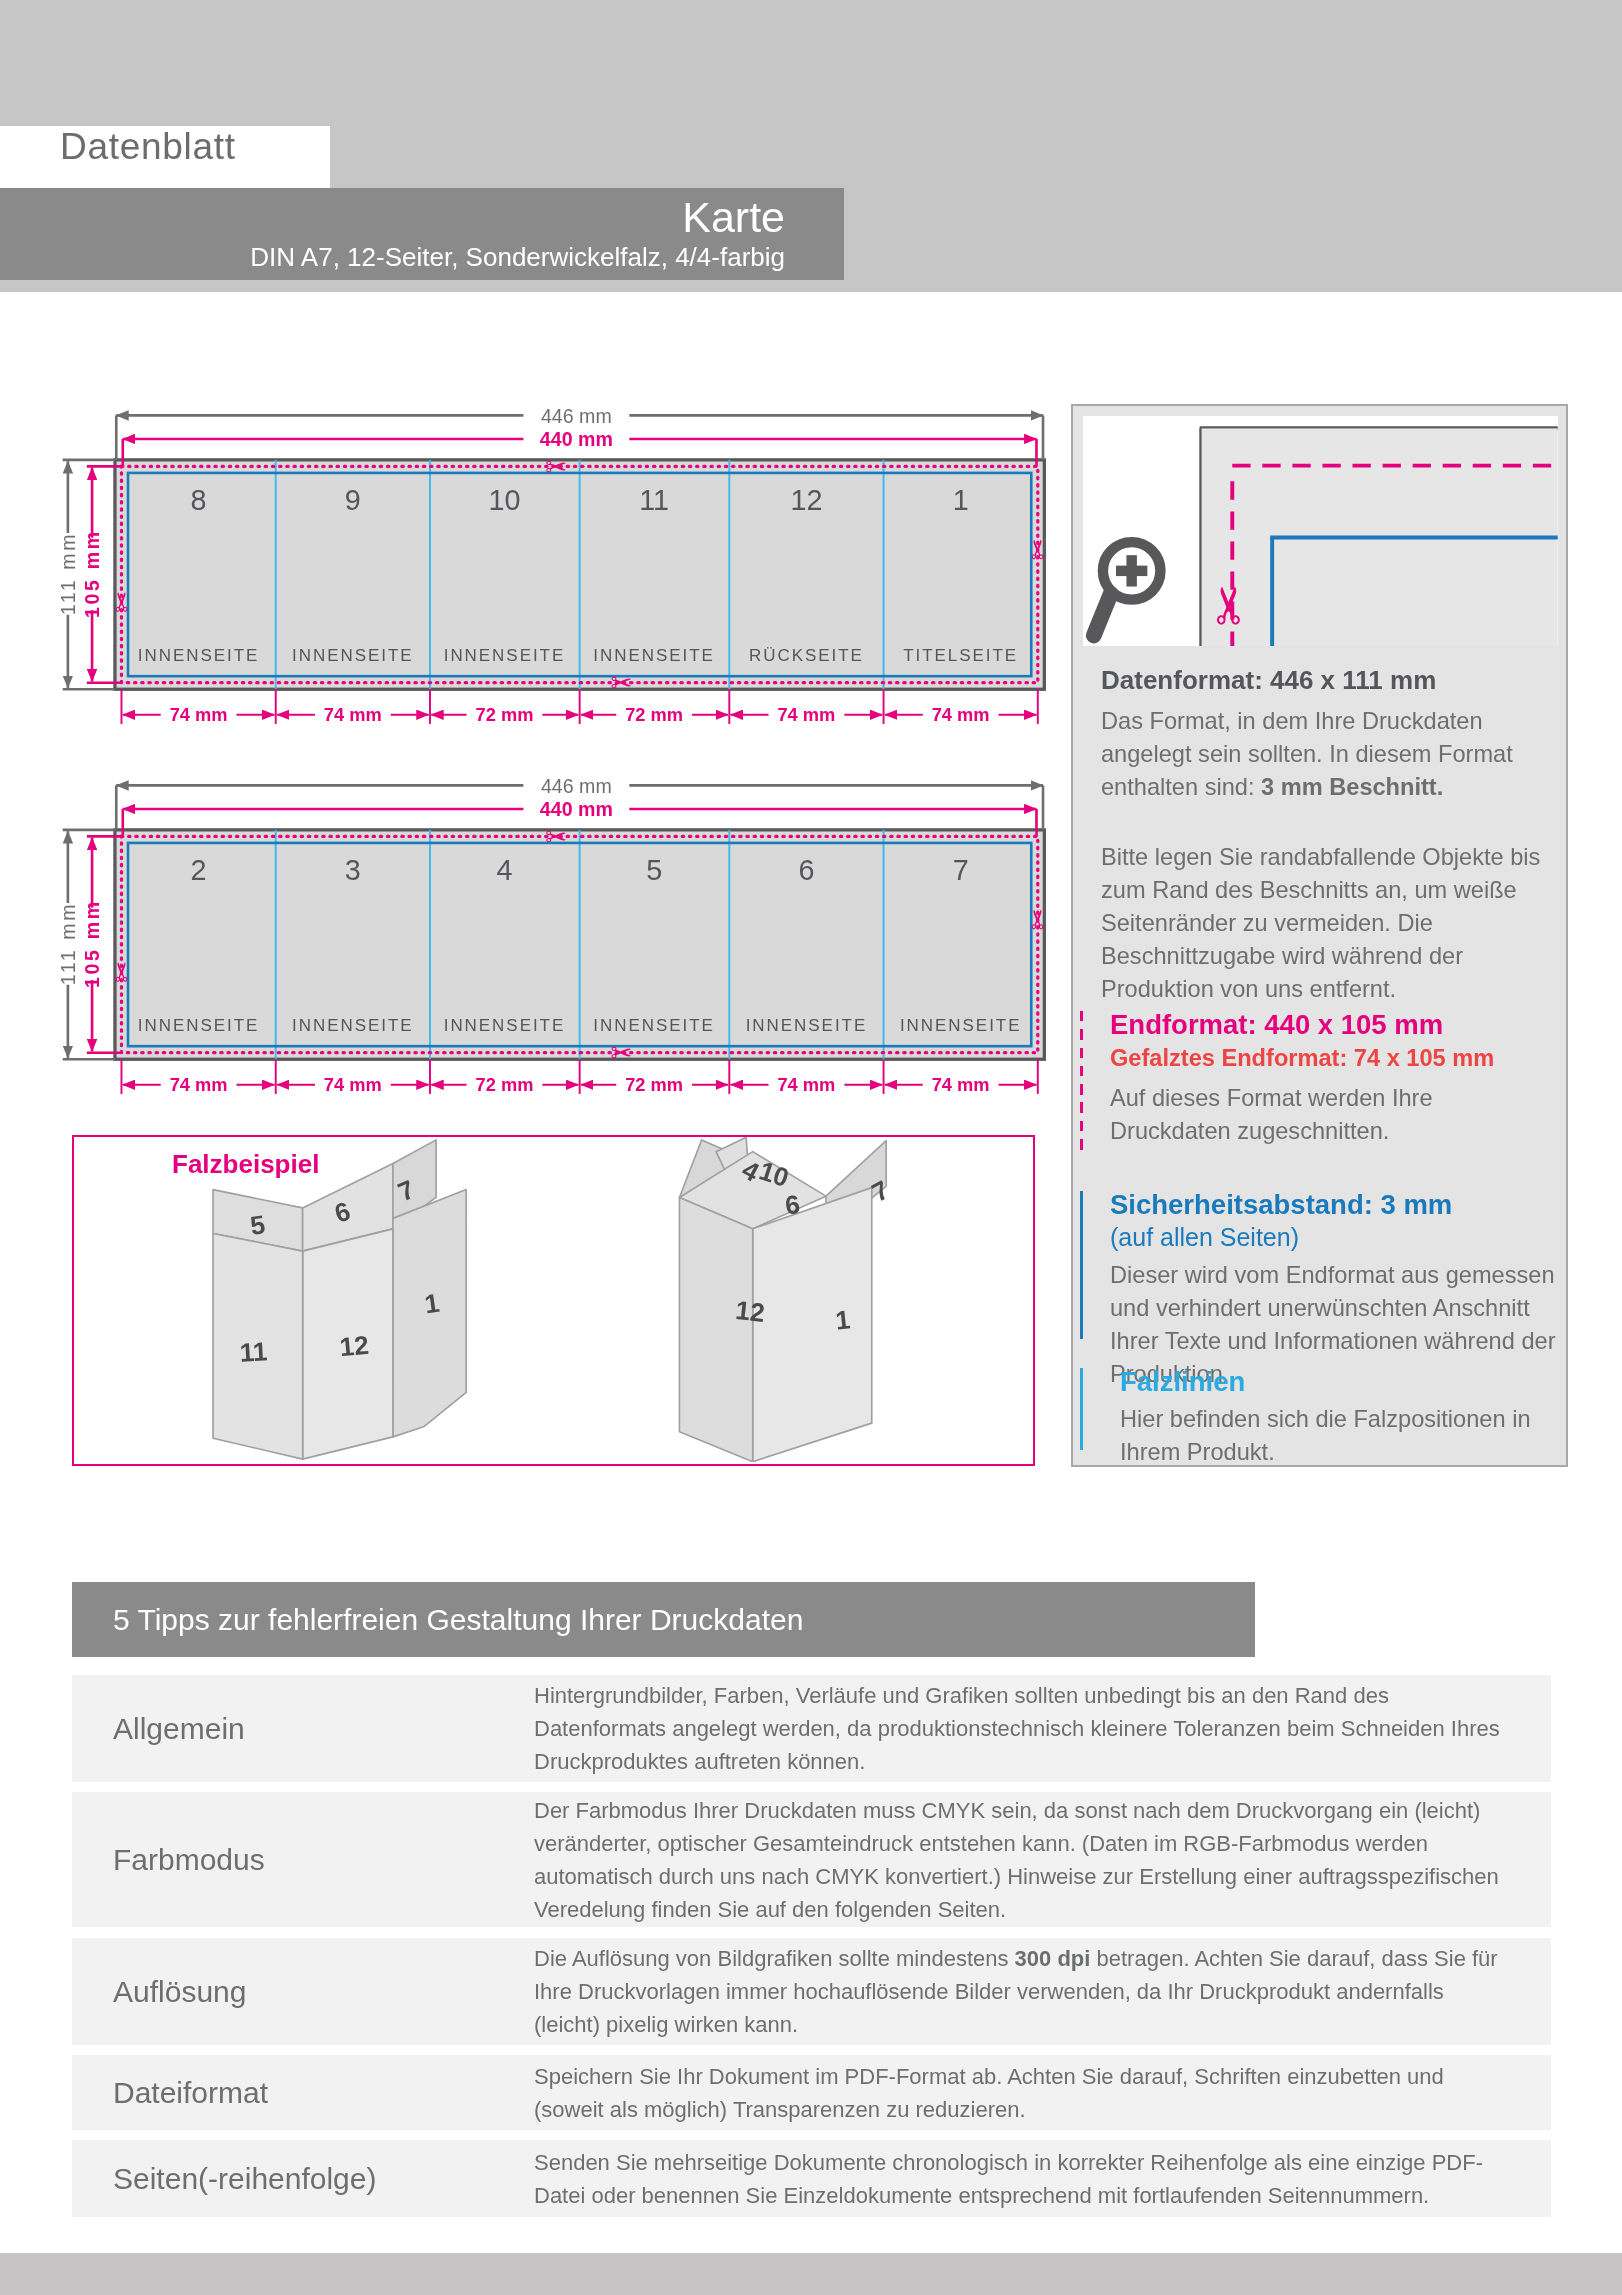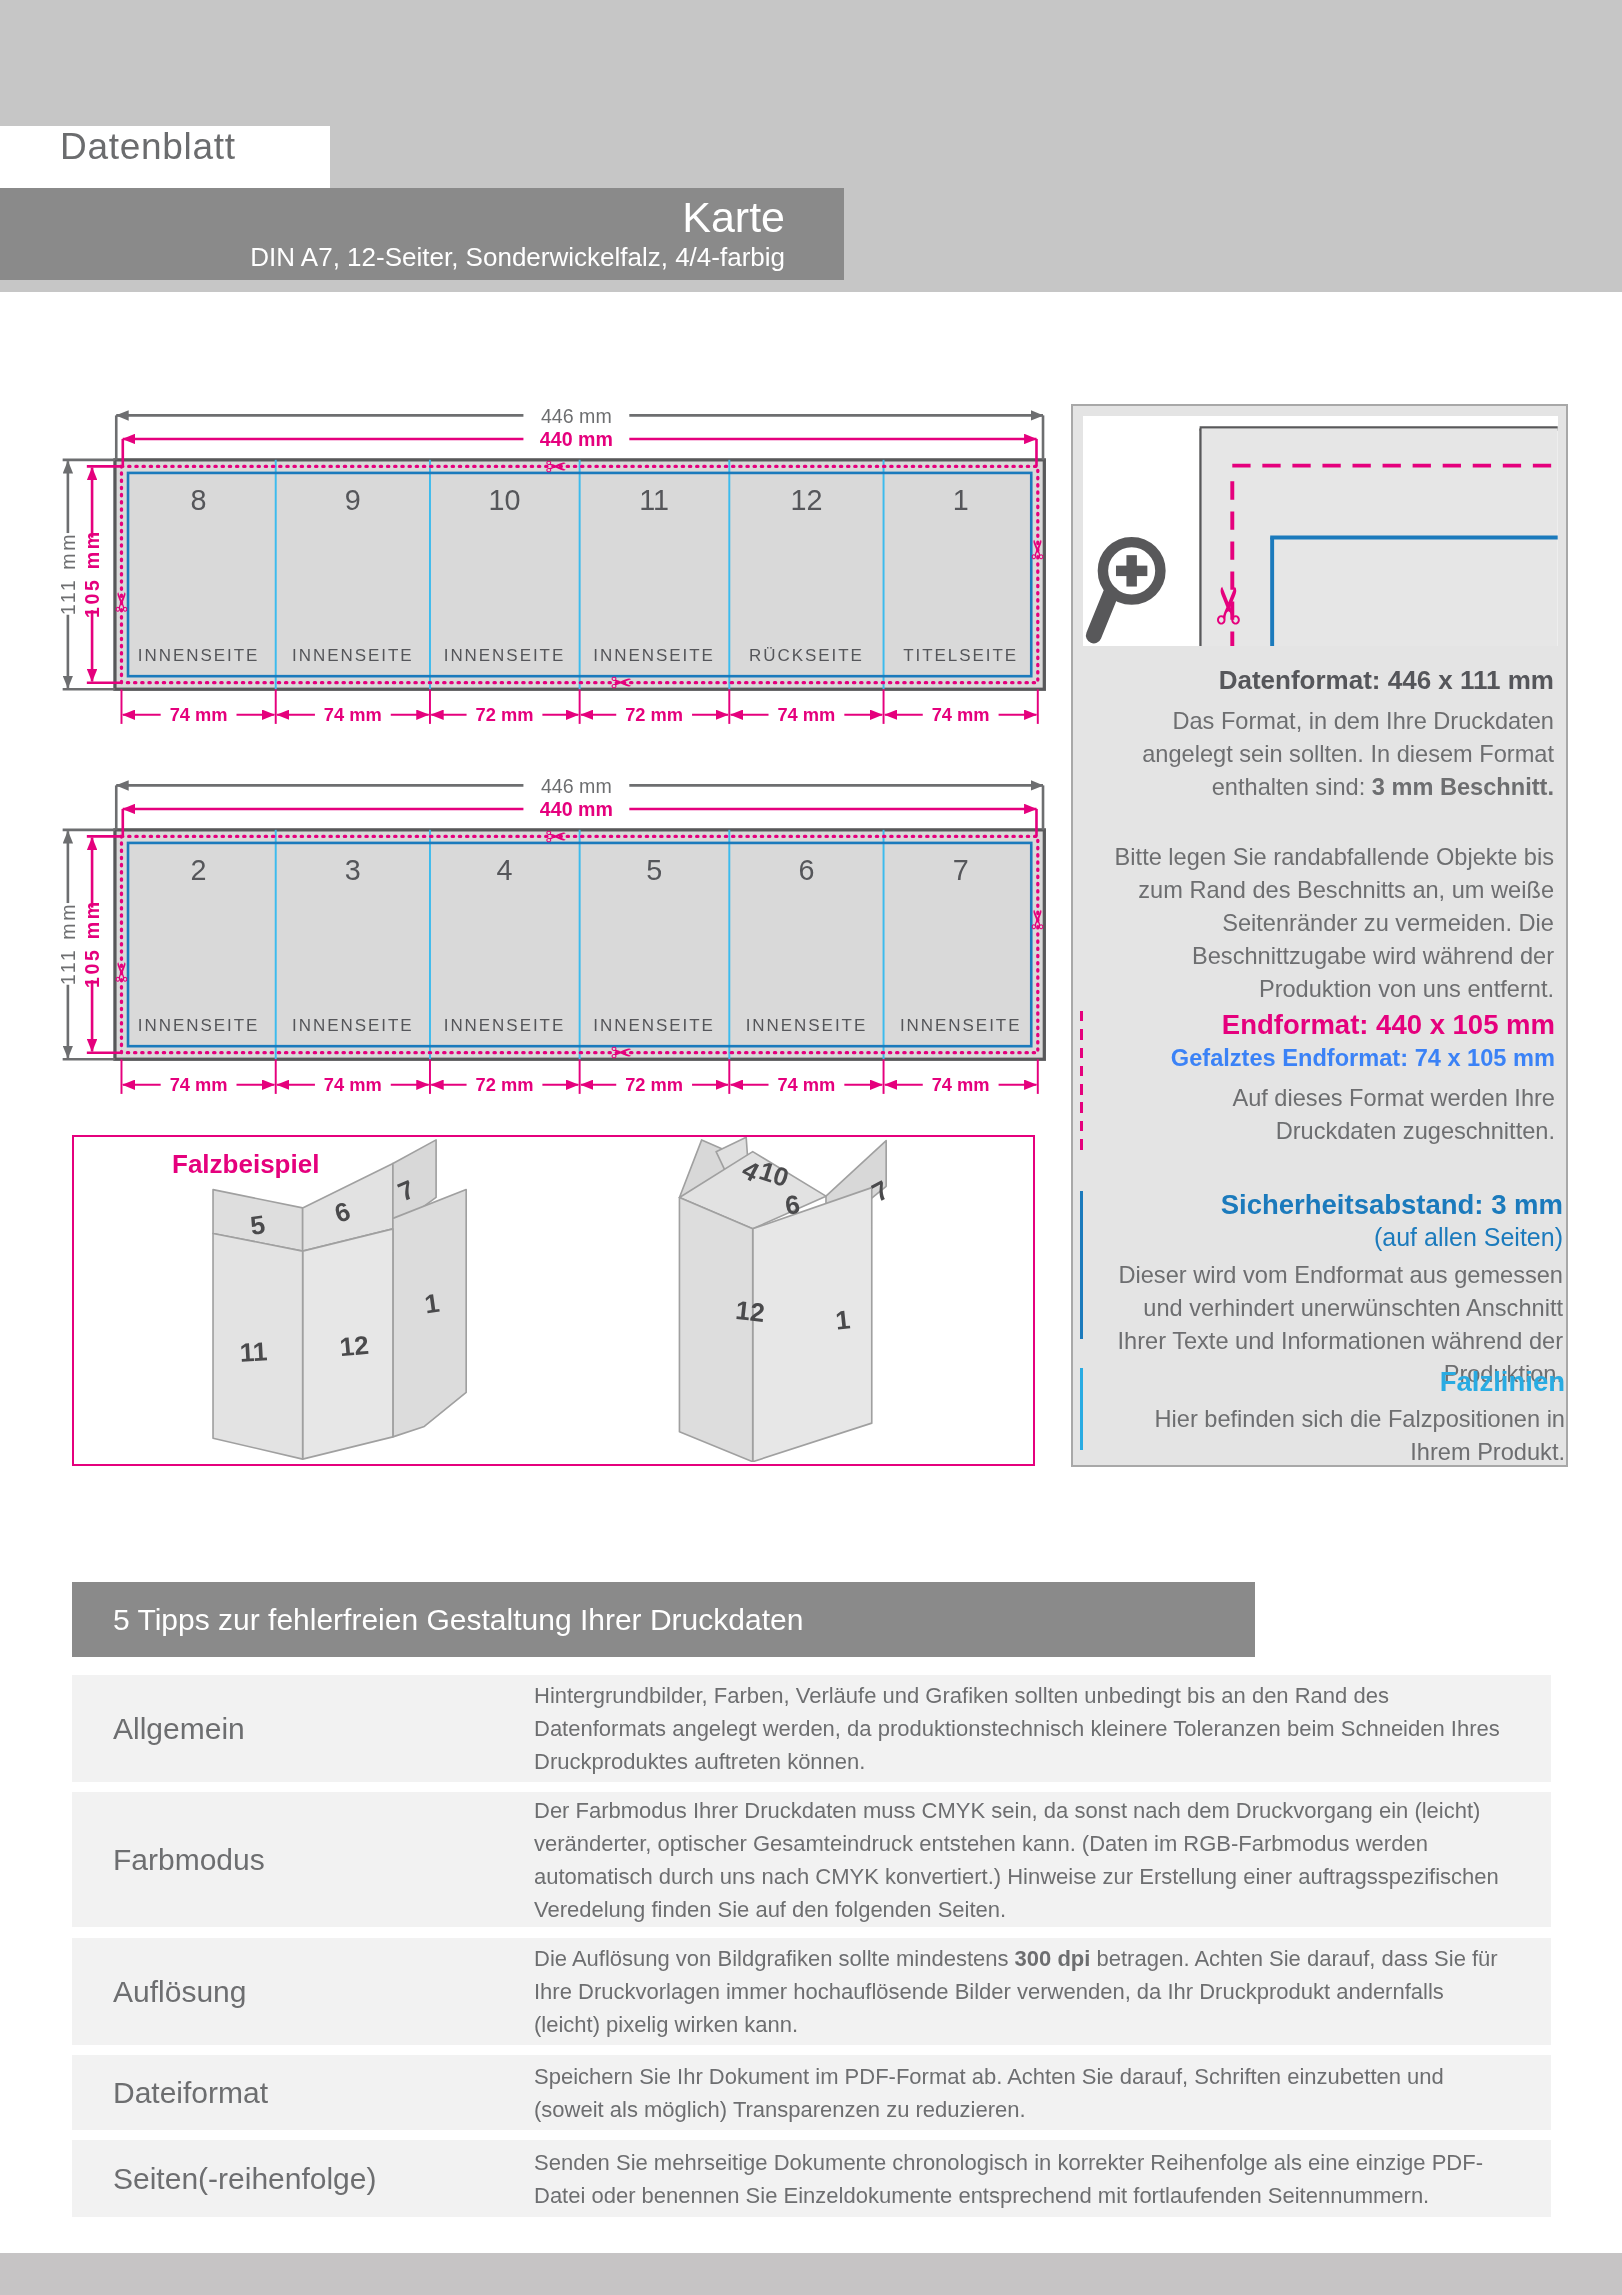--- a/index.html
+++ b/index.html
@@ -15,24 +15,24 @@
                 display:flex;flex-direction:column;align-items:flex-end;justify-content:center;
                 padding:0;box-sizing:border-box;}
   .title-banner .t1{font-size:43px;line-height:46px;margin-right:59px;}
   .title-banner .t2{font-size:26px;line-height:34px;margin-right:59px;}
   
   .falzbox{left:72px;top:1135px;width:959px;height:327px;background:#fff;border:2.6px solid #e5007d;}
   .falzbox-title{left:172px;top:1149px;font-size:26px;font-weight:bold;color:#e5007d;}
   
   .info-panel{left:1071px;top:404px;width:493px;height:1059px;background:#e4e4e4;border:2.6px solid #a8a8a8;}
   .info-illus{left:1083px;top:416px;width:475px;height:230px;background:#ffffff;}
-  .info-text{font-size:23.6px;line-height:33px;color:#6d6e70;text-align:right;}
+  .info-text{font-size:23.6px;line-height:33px;color:#6d6e70;}
   .h-dark{font-size:26px;font-weight:bold;color:#55565a;margin:0 0 7.9px 0;}
   .h-mag1{font-size:27.5px;font-weight:bold;color:#e5007d;margin:0;}
-  .h-mag2{font-size:23.6px;font-weight:bold;color:#3b82f6;margin:1.3px 0 6.5px 0;}
+  .h-mag2{font-size:23.6px;font-weight:bold;color:#ef4444;margin:1.3px 0 6.5px 0;}
   .h-blu1{font-size:27.5px;font-weight:bold;color:#1b7abc;margin:0;}
   .h-blu2{font-size:25px;color:#1b7abc;margin:0 0 5.2px 0;}
   .h-cyn{font-size:27.5px;font-weight:bold;color:#29abe2;margin:0 0 5.2px 0;}
   .accent{width:3.3px;}
   .accent-dash{background:repeating-linear-gradient(#e5007d 0 10.5px, rgba(0,0,0,0) 10.5px 18.3px);}
   .accent-blue{background:#1b7abc;}
   .accent-cyan{background:#29abe2;}
   
   .tips-head{left:72px;top:1582px;width:1183px;height:75px;background:#8a8a8a;color:#fff;
              display:flex;align-items:center;font-size:30px;}

